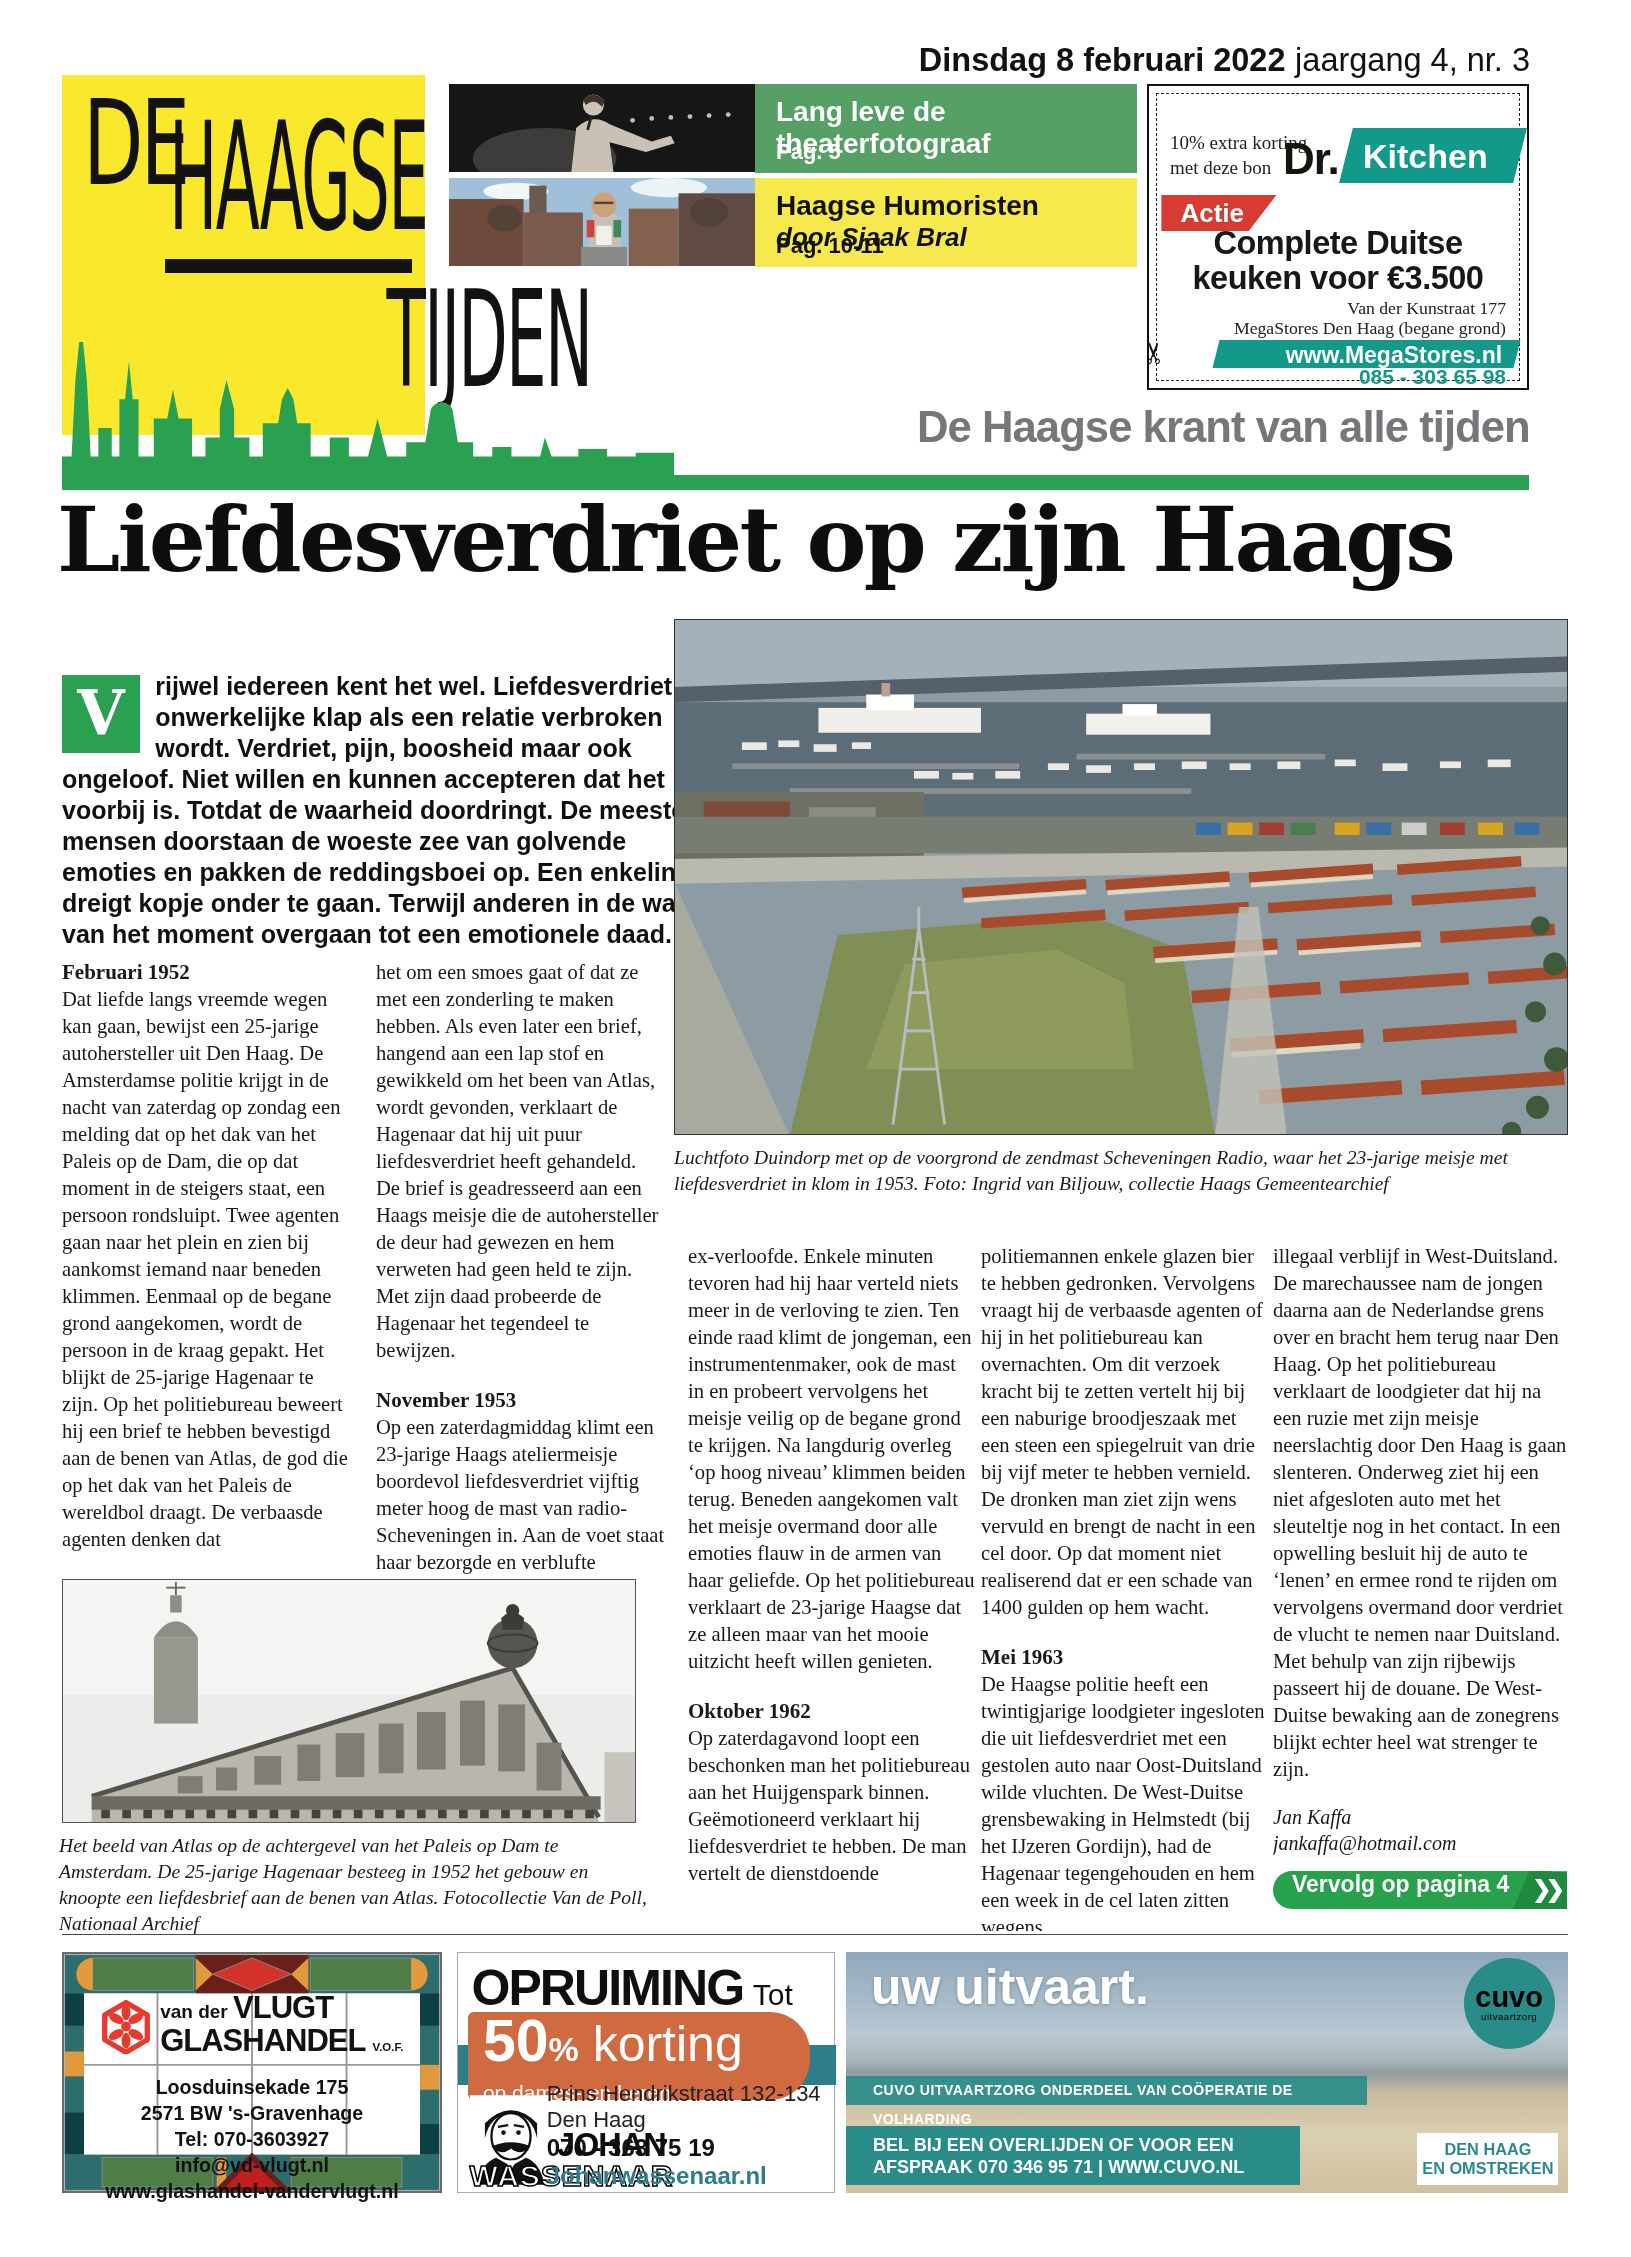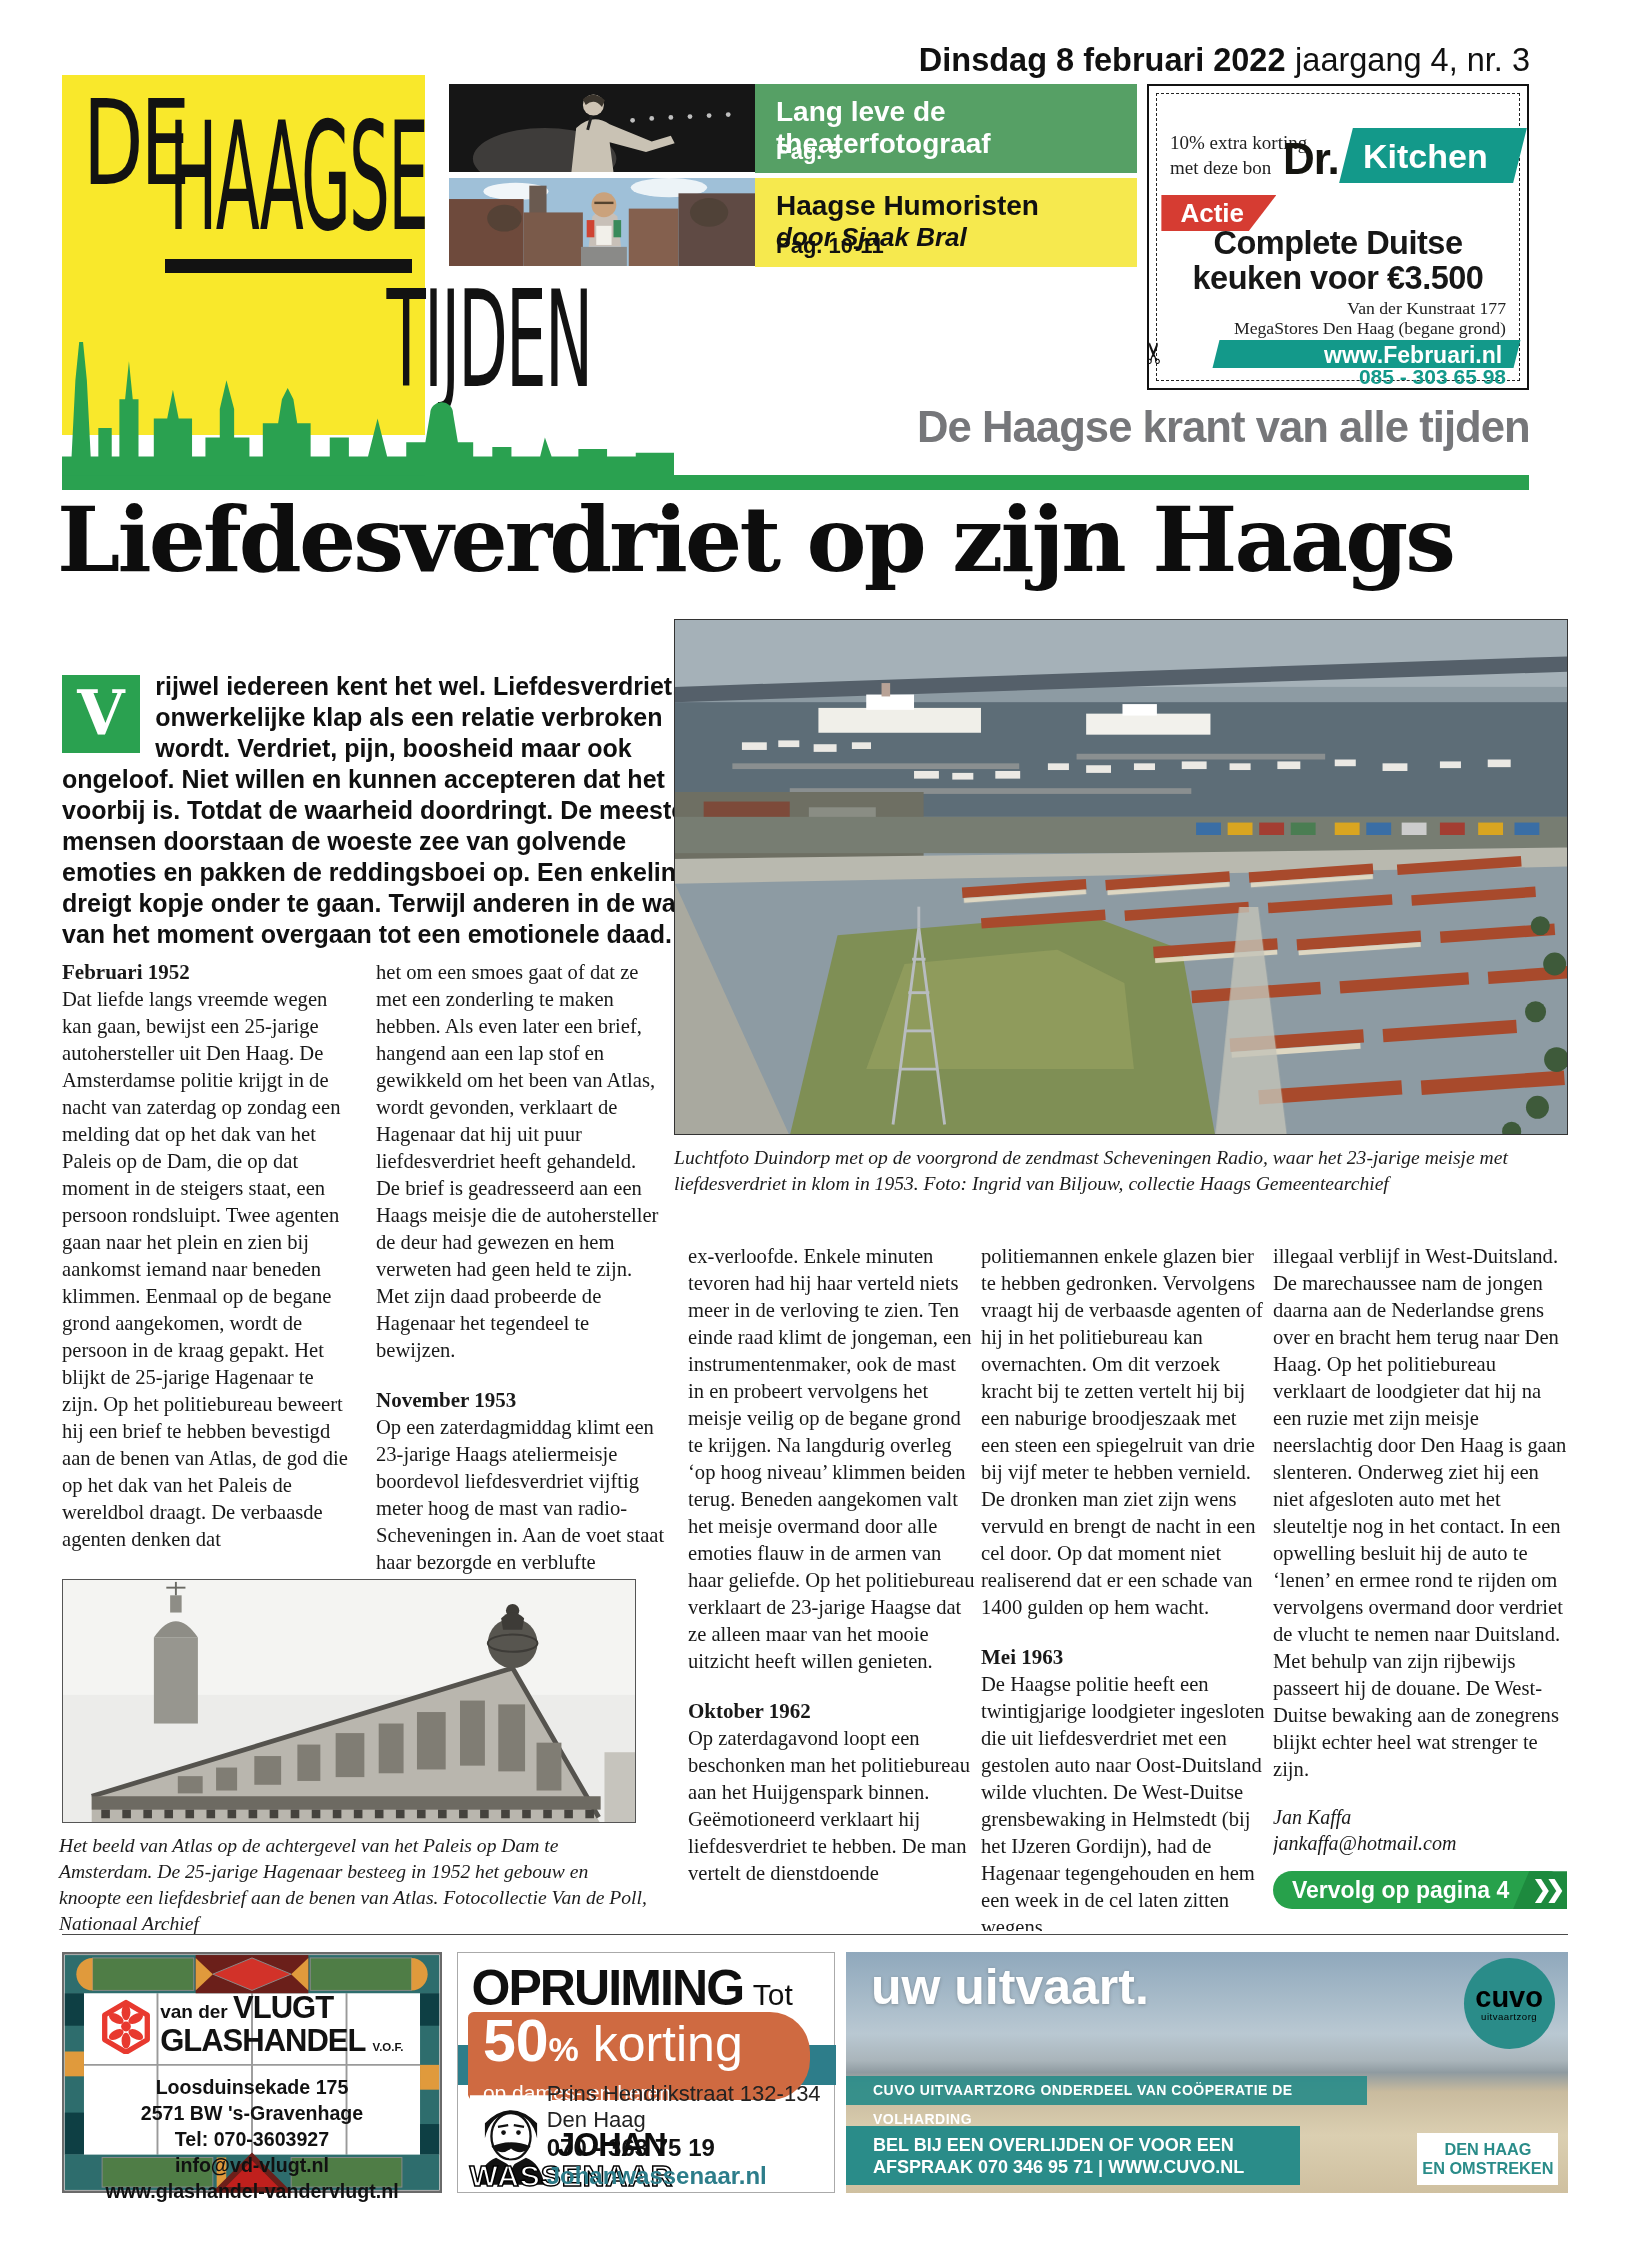--- a/index.html
+++ b/index.html
@@ -78,21 +78,21 @@
   .col h3 { font-size:21px; line-height:27px; font-weight:700; font-family:"Liberation Serif",serif; }
   .col p { margin:0; }
   .col p + h3 { margin-top:23px; }
   .c1 { left:62px;  top:959px; width:289px; height:619px; }
   .c2 { left:376px; top:959px; width:289px; height:619px; }
   .c3 { left:688px;  top:1243px; width:289px; height:684px; }
   .c4 { left:981px; top:1243px; width:289px; height:688px; }
   .c5 { left:1273px; top:1243px; width:294px; height:684px; }
   .author { margin-top:21px; font-style:italic; font-size:20px; line-height:26px; }
   .continue-btn { position:relative; margin-top:15.3px; height:38px; background:#27a14b; color:#fff; display:flex;
-                  align-items:center; padding-left:19px; font-family:"Liberation Sans",sans-serif; font-weight:700;
+                  padding-left:19px; font-family:"Liberation Sans",sans-serif; font-weight:700;
                   font-size:23px; cursor:pointer;border-radius:20px; }
   .continue-wedge { position:absolute; right:0; top:0; bottom:0; width:54px; background:#1d8a3e;
                     clip-path:polygon(30% 0,100% 0,100% 100%,0 100%); }
   .continue-chev { position:absolute; right:7.6px; top:4.8px; font-size:23px; letter-spacing:-5.7px; color:#fff; }
 
   .photo-atlas { position:absolute; left:62px; top:1579px; width:574px; height:244px; border:1px solid #555; overflow:hidden; }
   .divider { position:absolute; left:62px; top:1934px; width:1506px; border-top:1.9px solid #4a4a4a; }
 
   
   .ad-glas { position:absolute; left:62px; top:1952px; width:380px; height:241px; }
@@ -228,21 +228,21 @@
     <div class="dk-offer">
       <div>Complete Duitse</div>
       <div>keuken voor €3.500</div>
     </div>
     <div class="dk-address">
       <div>Van der Kunstraat 177</div>
       <div>MegaStores Den Haag (begane grond)</div>
     </div>
     <div class="dk-webbar">
       <div class="dk-webbar-bg"></div>
-      <span>www.Februari.nl</span>
+      <span>www.MegaStores.nl</span>
     </div>
     <div class="dk-phone">085 - 303 65 98</div>
     <div class="dk-scissors">✂</div>
   </div>
 
   <h1 class="headline">Liefdesverdriet op zijn Haags</h1>
   <div class="lead">
     <span class="dropcap">V</span><span>rijwel iedereen kent het wel. Liefdesverdriet. De onwerkelijke klap als een relatie verbroken wordt. Verdriet, pijn, boosheid maar ook ongeloof. Niet willen en kunnen accepteren dat het voorbij is. Totdat de waarheid doordringt. De meeste mensen doorstaan de woeste zee van golvende emoties en pakken de reddingsboei op. Een enkeling dreigt kopje onder te gaan. Terwijl anderen in de waan van het moment overgaan tot een emotionele daad.</span>
   </div>
 

